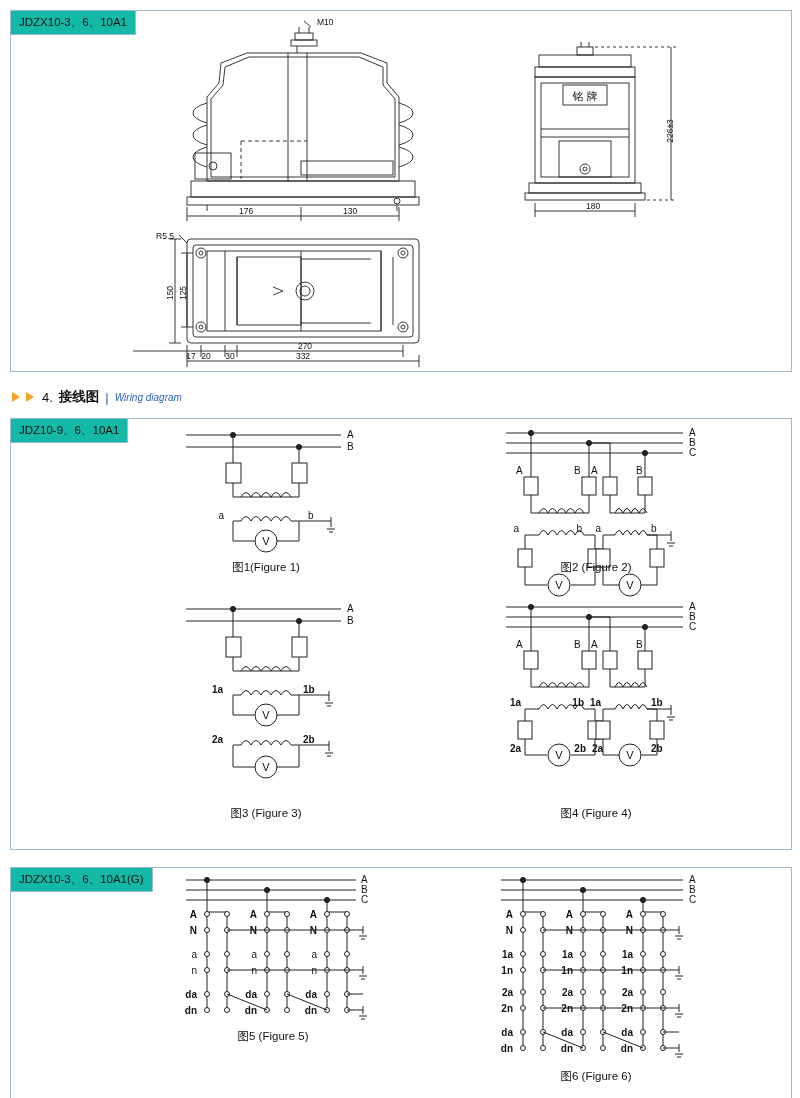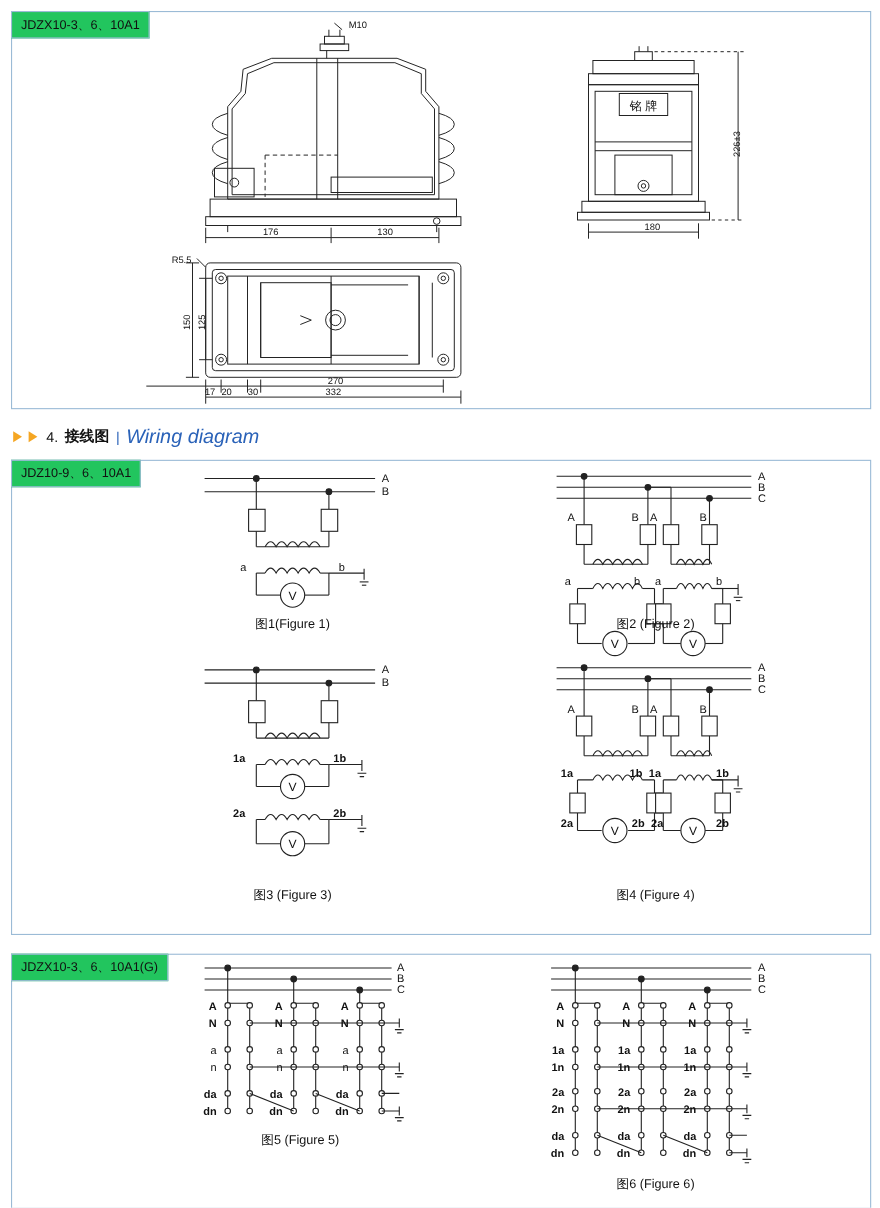--- a/index.html
+++ b/index.html
@@ -1,30 +1,30 @@
 <!DOCTYPE html>
 <html><head>
 <meta charset="utf-8">
 <style>
   html,body{margin:0;padding:0;background:#ffffff;}
   body{width:800px;height:1098px;font-family:"Liberation Sans",sans-serif;color:#1a1a1a;position:relative;overflow:hidden;}
 
   .panel{position:absolute;border:1px solid #9bbbd6;background:#fff;}
-  .panel-label{position:absolute;background:#22c55e;border:1px solid #9bbbd6;font-size:11.5px;padding:4px 8px;color:#111;white-space:nowrap;}
+  .panel-label{position:absolute;background:#14b8a6;border:1px solid #9bbbd6;font-size:11.5px;padding:4px 8px;color:#111;white-space:nowrap;}
 
   
   #panel-dim{left:10px;top:10px;width:780px;height:360px;}
 
   
   #section-heading{position:absolute;left:12px;top:386px;width:500px;height:22px;display:flex;align-items:center;gap:6px;}
   .tri{width:0;height:0;border-left:8px solid #f5a623;border-top:5px solid transparent;border-bottom:5px solid transparent;}
   #section-heading .num{font-size:13px;color:#111;margin-left:2px;}
   #section-heading .cn{font-size:13.5px;color:#111;font-weight:bold;text-align:center;}
   #section-heading .sep{color:#2a62b8;font-size:13px;}
-  #section-heading .en{font-size:18px;color:#2a62b8;font-style:italic;}
+  #section-heading .en{font-size:10px;color:#2a62b8;font-style:italic;}
 
   
   #panel-wiring1{left:10px;top:418px;width:780px;height:430px;}
   
   #panel-wiring2{left:10px;top:867px;width:780px;height:230px;}
 
   svg{display:block;}
   .cap{font-size:11.5px;text-anchor:middle;fill:#111;font-family:"Liberation Sans",sans-serif;}
   text{font-family:"Liberation Sans",sans-serif;}
 </style>

